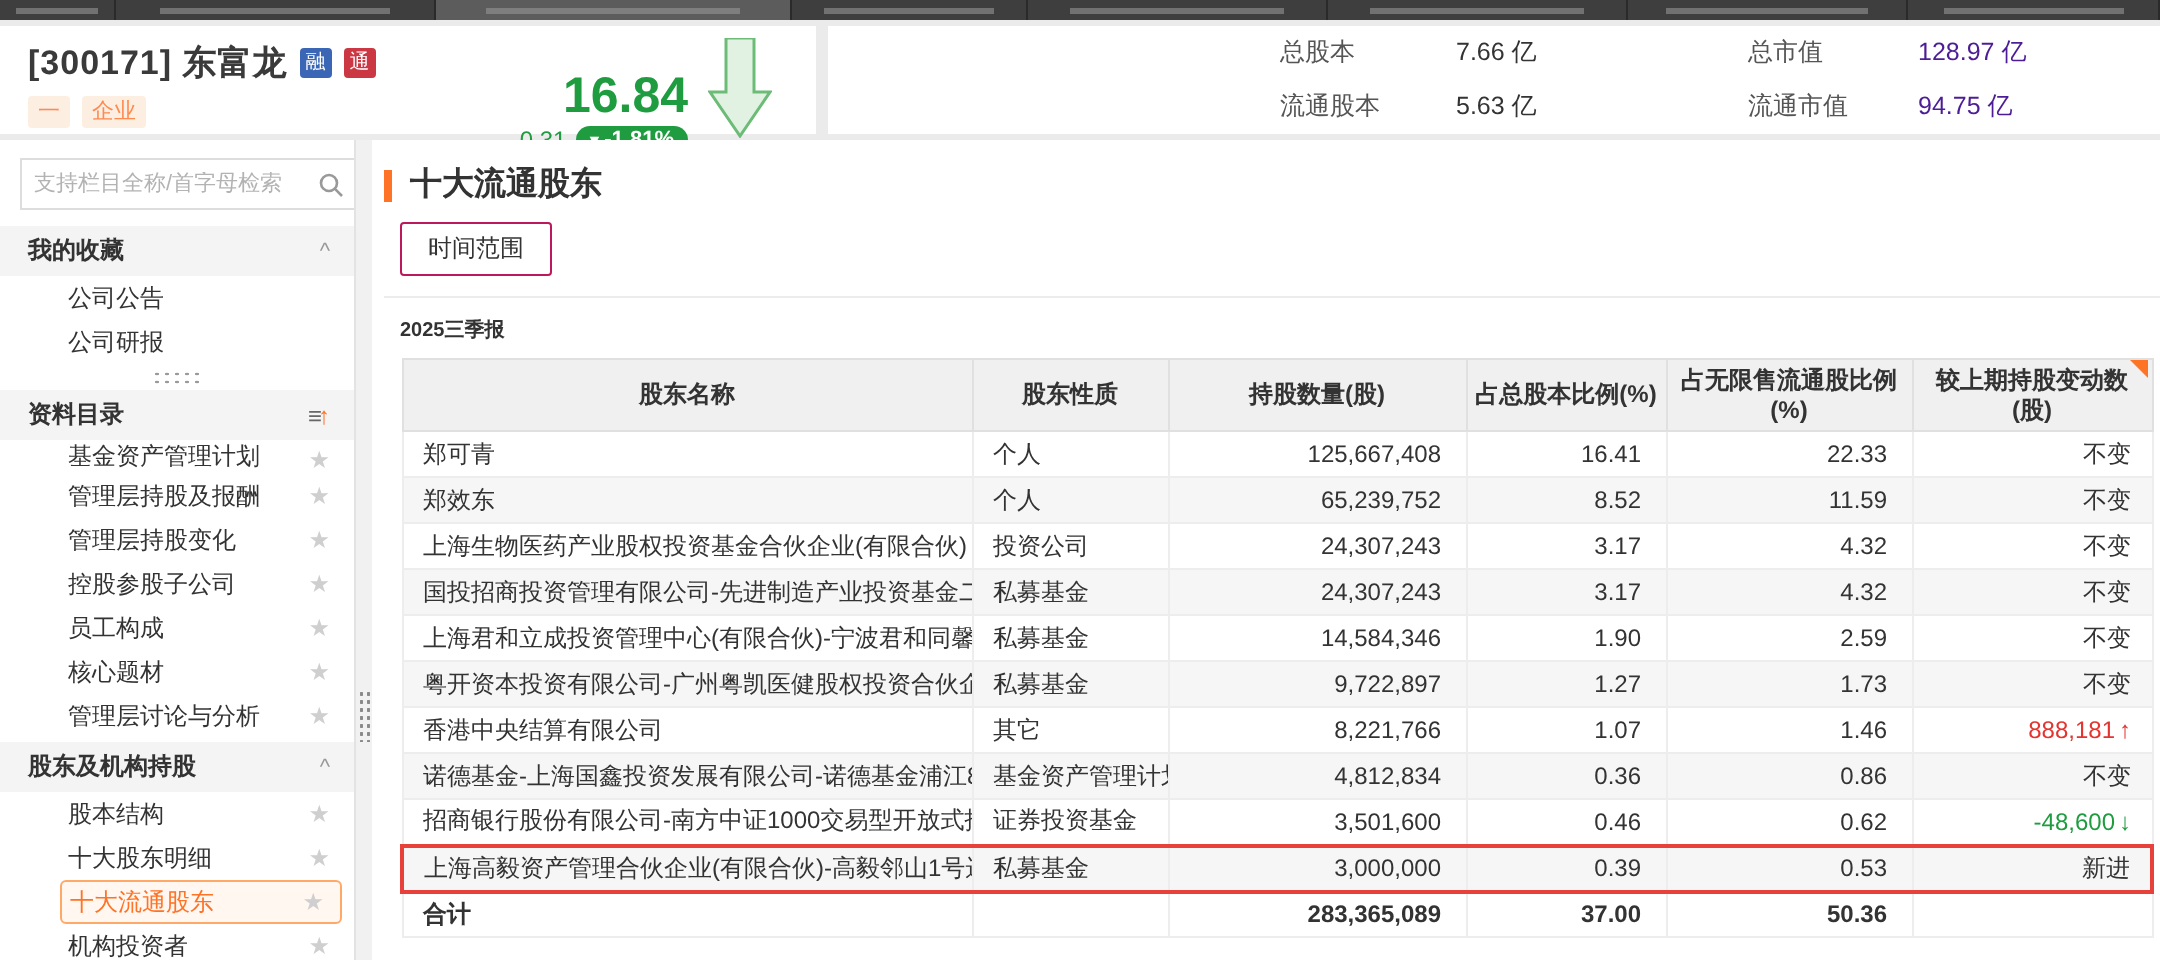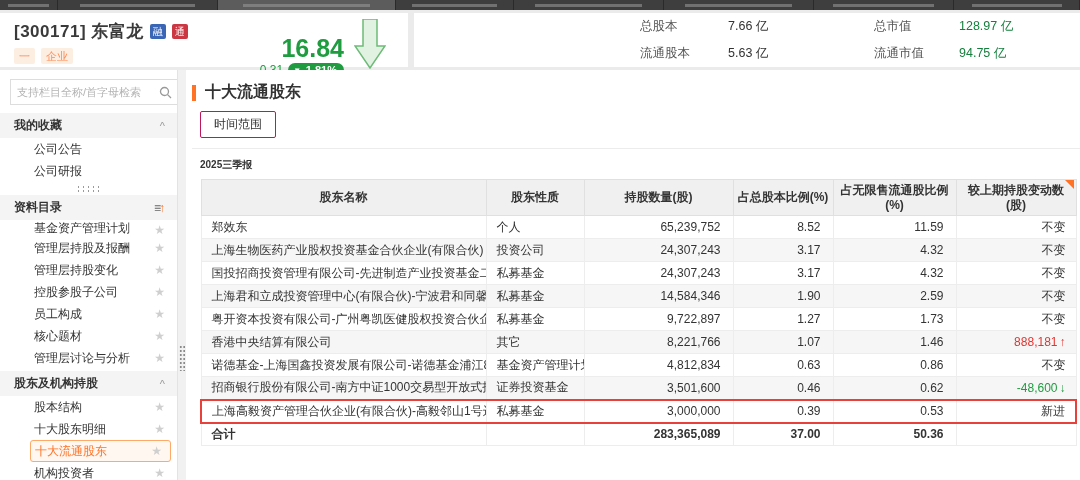--- a/index.html
+++ b/index.html
@@ -33,21 +33,21 @@
   .chg { color:#1f9c40; font-size:12px; margin-right:5px; }
   .chg-badge { background:#1f9c40; color:#fff; font-size:11px; font-weight:bold; border-radius:8px;
     padding:1px 7px 1px 5px; display:flex; align-items:center; }
   .chg-badge .tri { font-size:8px; margin-right:1px; }
   .big-arrow { position:absolute; right:22px; top:6px; }
   .stats { position:absolute; left:226px; top:0; bottom:0; display:flex; flex-direction:column; justify-content:center; }
   .stat-row { display:flex; font-size:12.5px; margin:5px 0; }
   .stat-row .lb { width:88px; color:#555; }
   .stat-row .vl { width:146px; color:#333; }
   .stat-row .lb2 { width:85px; color:#555; }
-  .stat-row .vl2 { color:#15803d; }
+  .stat-row .vl2 { color:#4c1d95; }
 
   
   .content { position:absolute; top:70px; left:0; width:1080px; height:410px; display:flex; background:#fff; }
   .sidebar { width:178px; height:410px; background:#fff; border-right:1px solid #e3e3e3; font-size:12px; overflow:hidden; }
   .v-split { width:8px; background:#f1f1f1; position:relative; }
   .grip-v { position:absolute; top:275px; left:1px; width:6px; height:26px;
     background-image:radial-gradient(#8a8a8a 0.8px, transparent 1px); background-size:3.5px 4px; }
   .main { flex:1; padding:12px 0 0 6px; position:relative; background:#fff; overflow:hidden; }
 
   
@@ -277,20 +277,28 @@
                   <th>股东名称</th>
                   <th>股东性质</th>
                   <th>持股数量(股)</th>
                   <th>占总股本比例(%)</th>
                   <th>占无限售流通股比例(%)</th>
                   <th>较上期持股变动数(股)</th>
                 </tr>
               </thead>
             <tbody id="tbl-body">
                 <tr>
+                  <td class="name">郑可青</td>
+                  <td>个人</td>
+                  <td class="num">125,667,408</td>
+                  <td class="num">16.41</td>
+                  <td class="num">22.33</td>
+                  <td class="chgc">不变</td>
+                </tr>
+                <tr>
                   <td class="name">郑效东</td>
                   <td>个人</td>
                   <td class="num">65,239,752</td>
                   <td class="num">8.52</td>
                   <td class="num">11.59</td>
                   <td class="chgc">不变</td>
                 </tr>
                 <tr>
                   <td class="name">上海生物医药产业股权投资基金合伙企业(有限合伙)</td>
                   <td>投资公司</td>
@@ -328,21 +336,21 @@
                   <td>其它</td>
                   <td class="num">8,221,766</td>
                   <td class="num">1.07</td>
                   <td class="num">1.46</td>
                   <td class="chgc chg-up">888,181<span class="arr">↑</span></td>
                 </tr>
                 <tr>
                   <td class="name">诺德基金-上海国鑫投资发展有限公司-诺德基金浦江890号...</td>
                   <td>基金资产管理计划</td>
                   <td class="num">4,812,834</td>
-                  <td class="num">0.63</td>
+                  <td class="num">0.36</td>
                   <td class="num">0.86</td>
                   <td class="chgc">不变</td>
                 </tr>
                 <tr>
                   <td class="name">招商银行股份有限公司-南方中证1000交易型开放式指数证...</td>
                   <td>证券投资基金</td>
                   <td class="num">3,501,600</td>
                   <td class="num">0.46</td>
                   <td class="num">0.62</td>
                   <td class="chgc chg-down">-48,600<span class="arr">↓</span></td>

